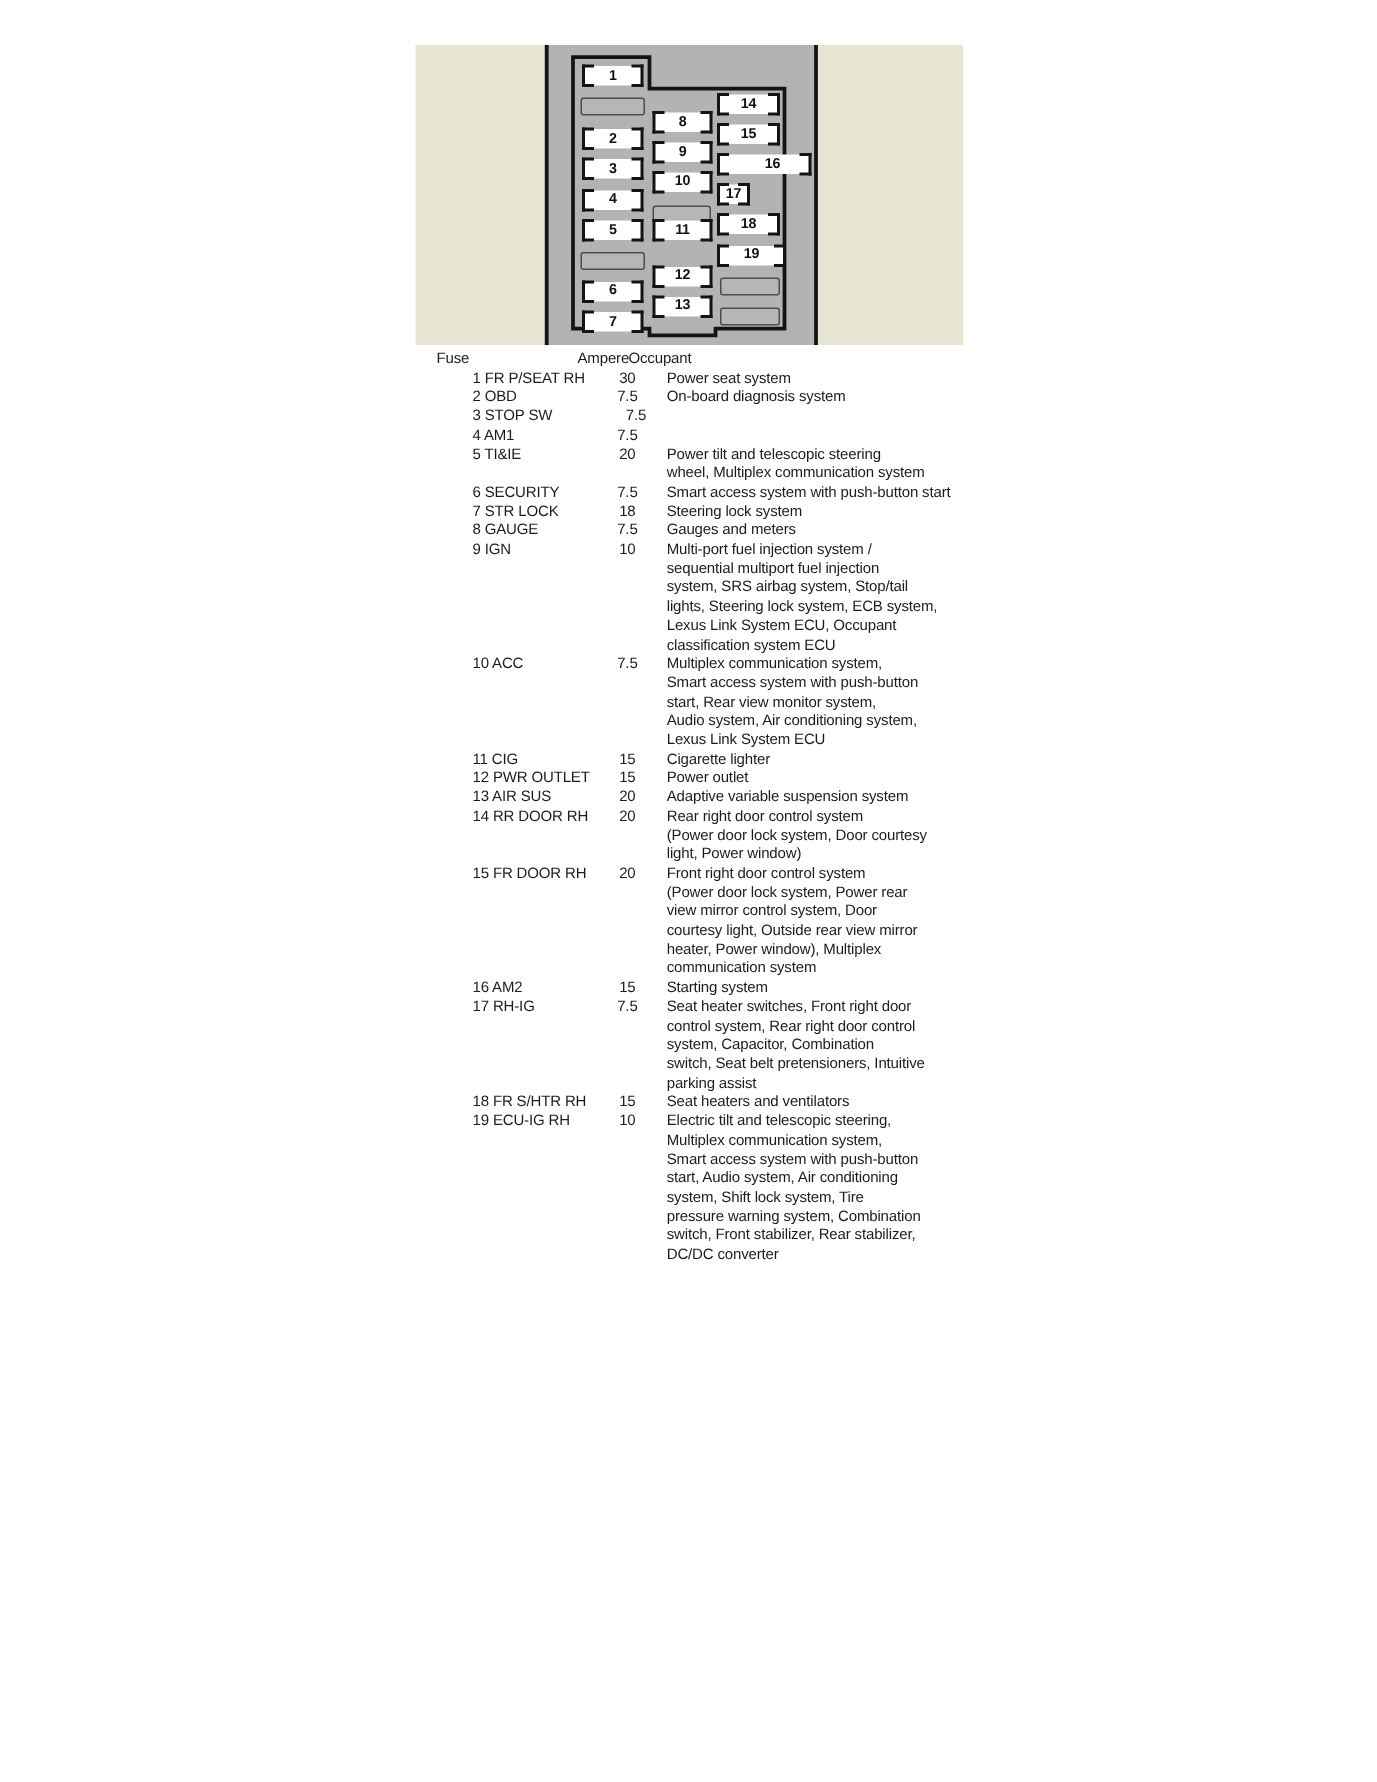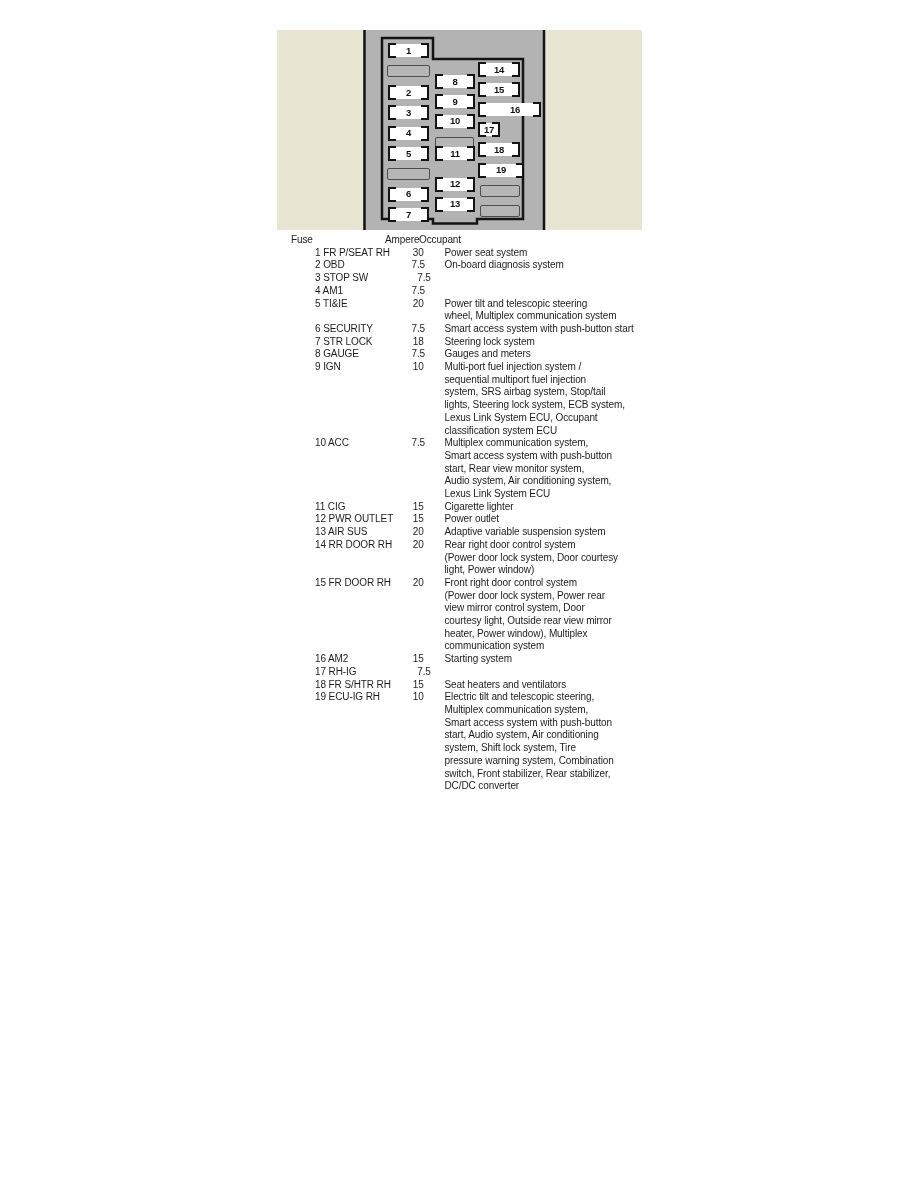--- a/index.html
+++ b/index.html
@@ -260,20 +260,25 @@
 communication system</div>
         </div>
         <div class="t-row">
           <div class="c-fuse">16 AM2</div>
           <div class="c-amp">15</div>
           <div class="c-circ">Starting system</div>
         </div>
         <div class="t-row">
           <div class="c-fuse">17 RH-IG</div>
           <div class="c-amp">7.5</div>
+          <div class="c-circ">Seat heater switches, Front right door
+control system, Rear right door control
+system, Capacitor, Combination
+switch, Seat belt pretensioners, Intuitive
+parking assist</div>
         </div>
         <div class="t-row">
           <div class="c-fuse">18 FR S/HTR RH</div>
           <div class="c-amp">15</div>
           <div class="c-circ">Seat heaters and ventilators</div>
         </div>
         <div class="t-row">
           <div class="c-fuse">19 ECU-IG RH</div>
           <div class="c-amp">10</div>
           <div class="c-circ">Electric tilt and telescopic steering,

